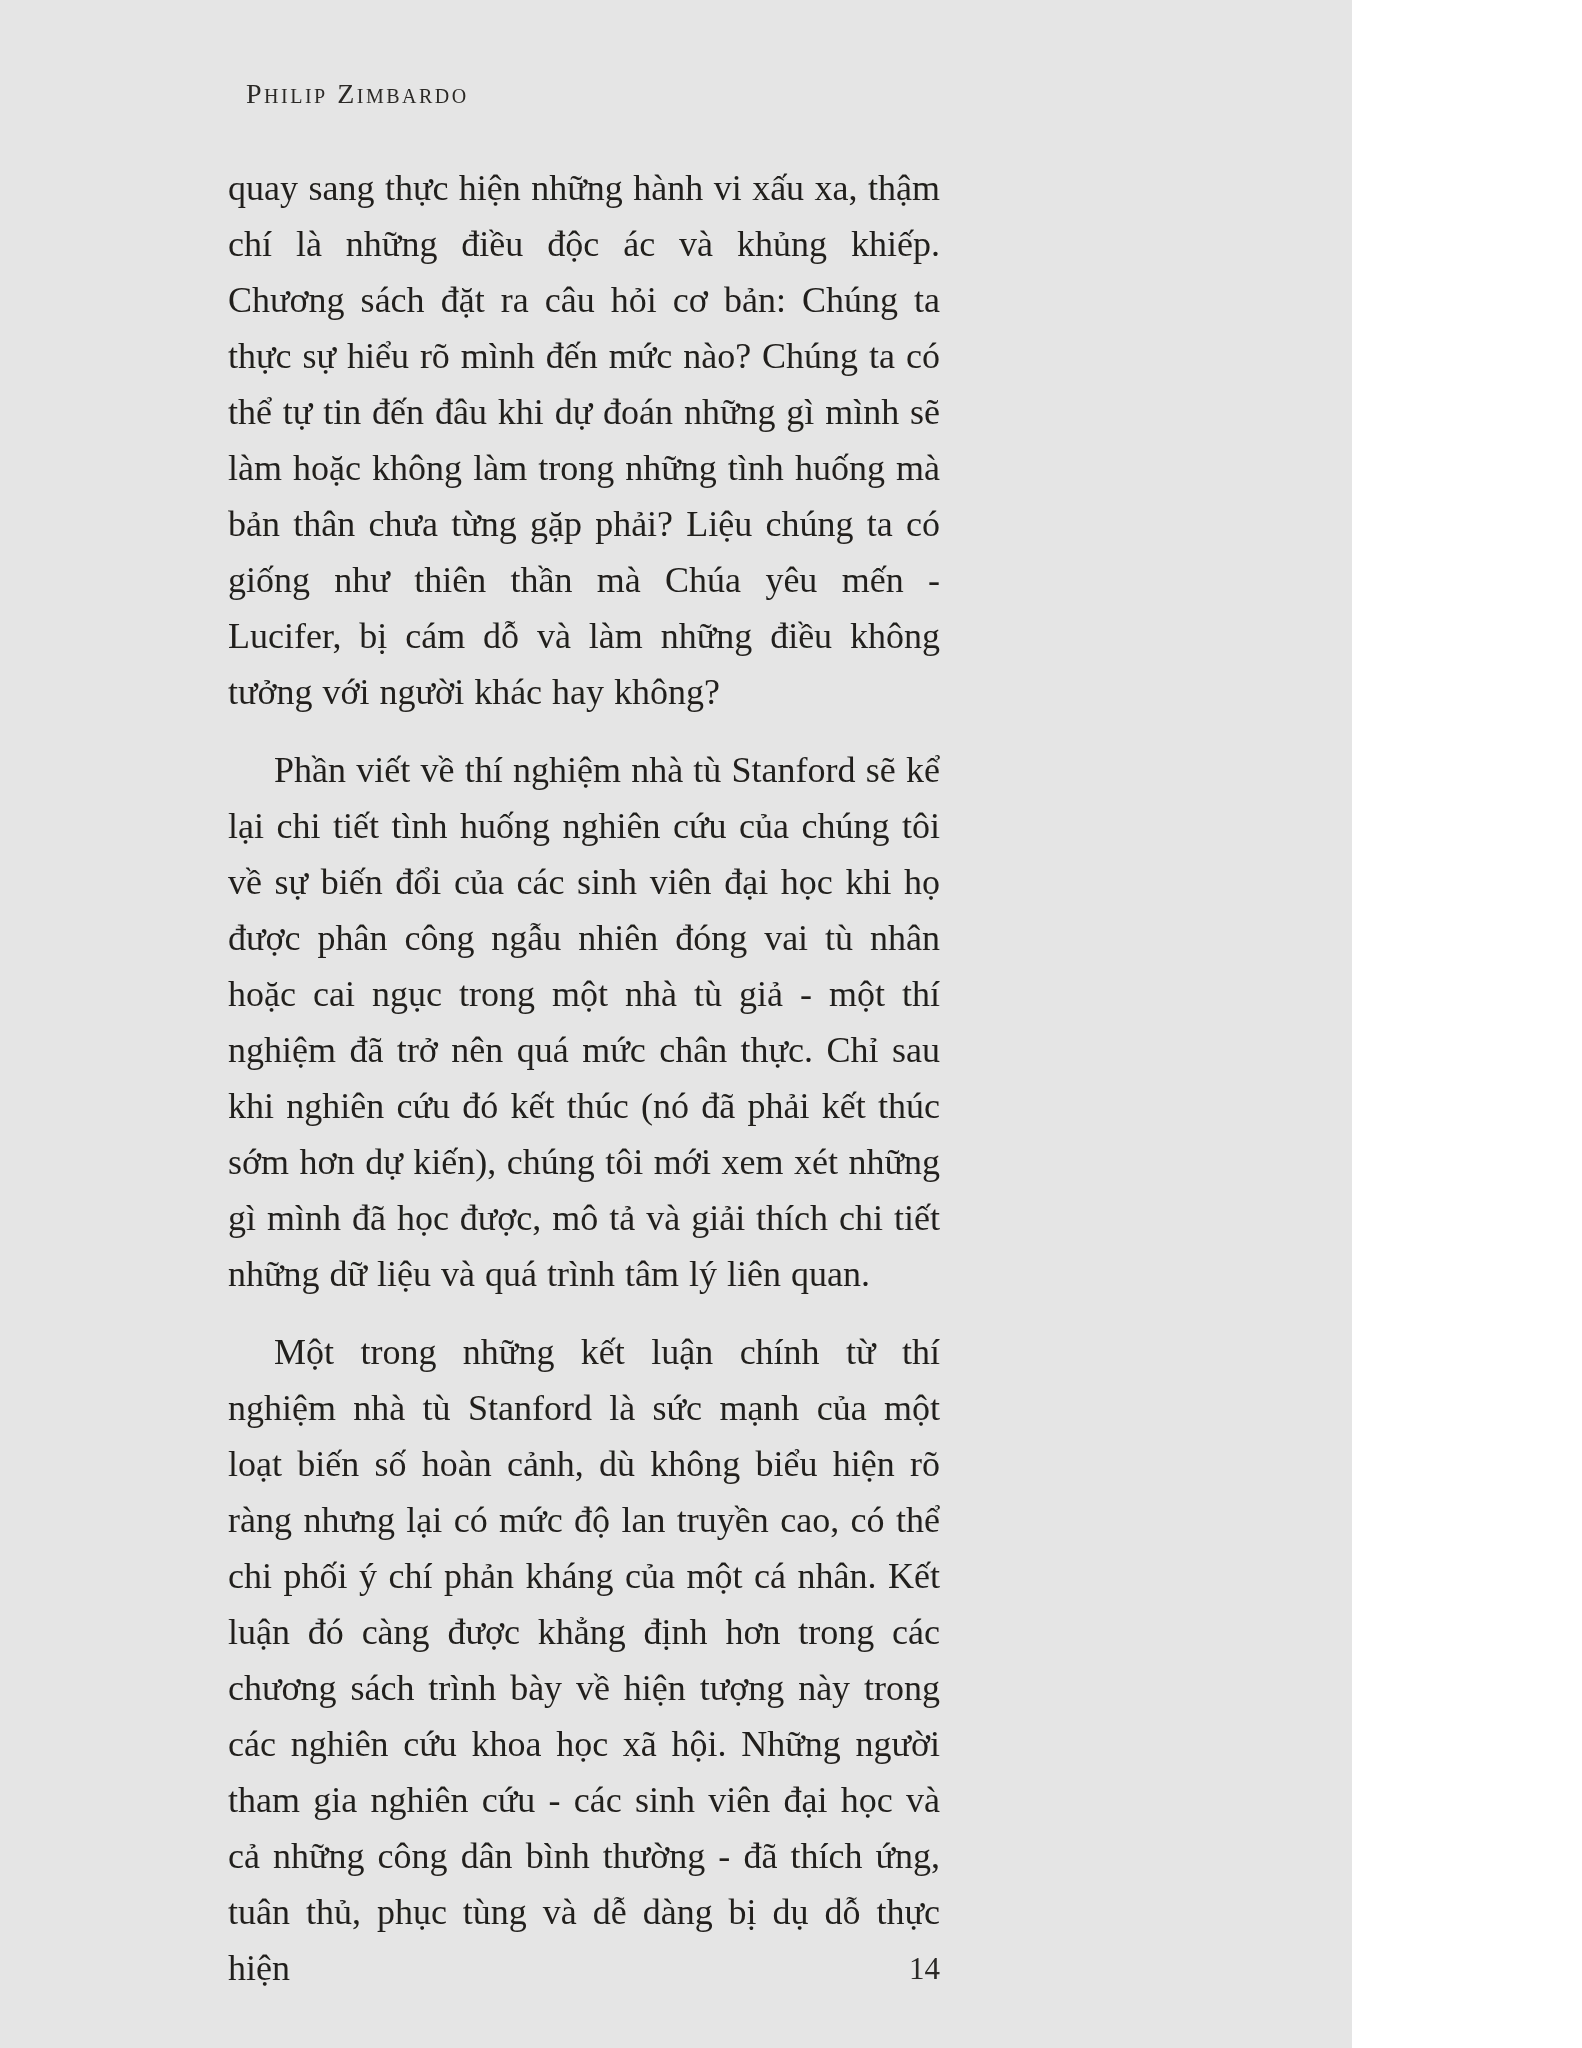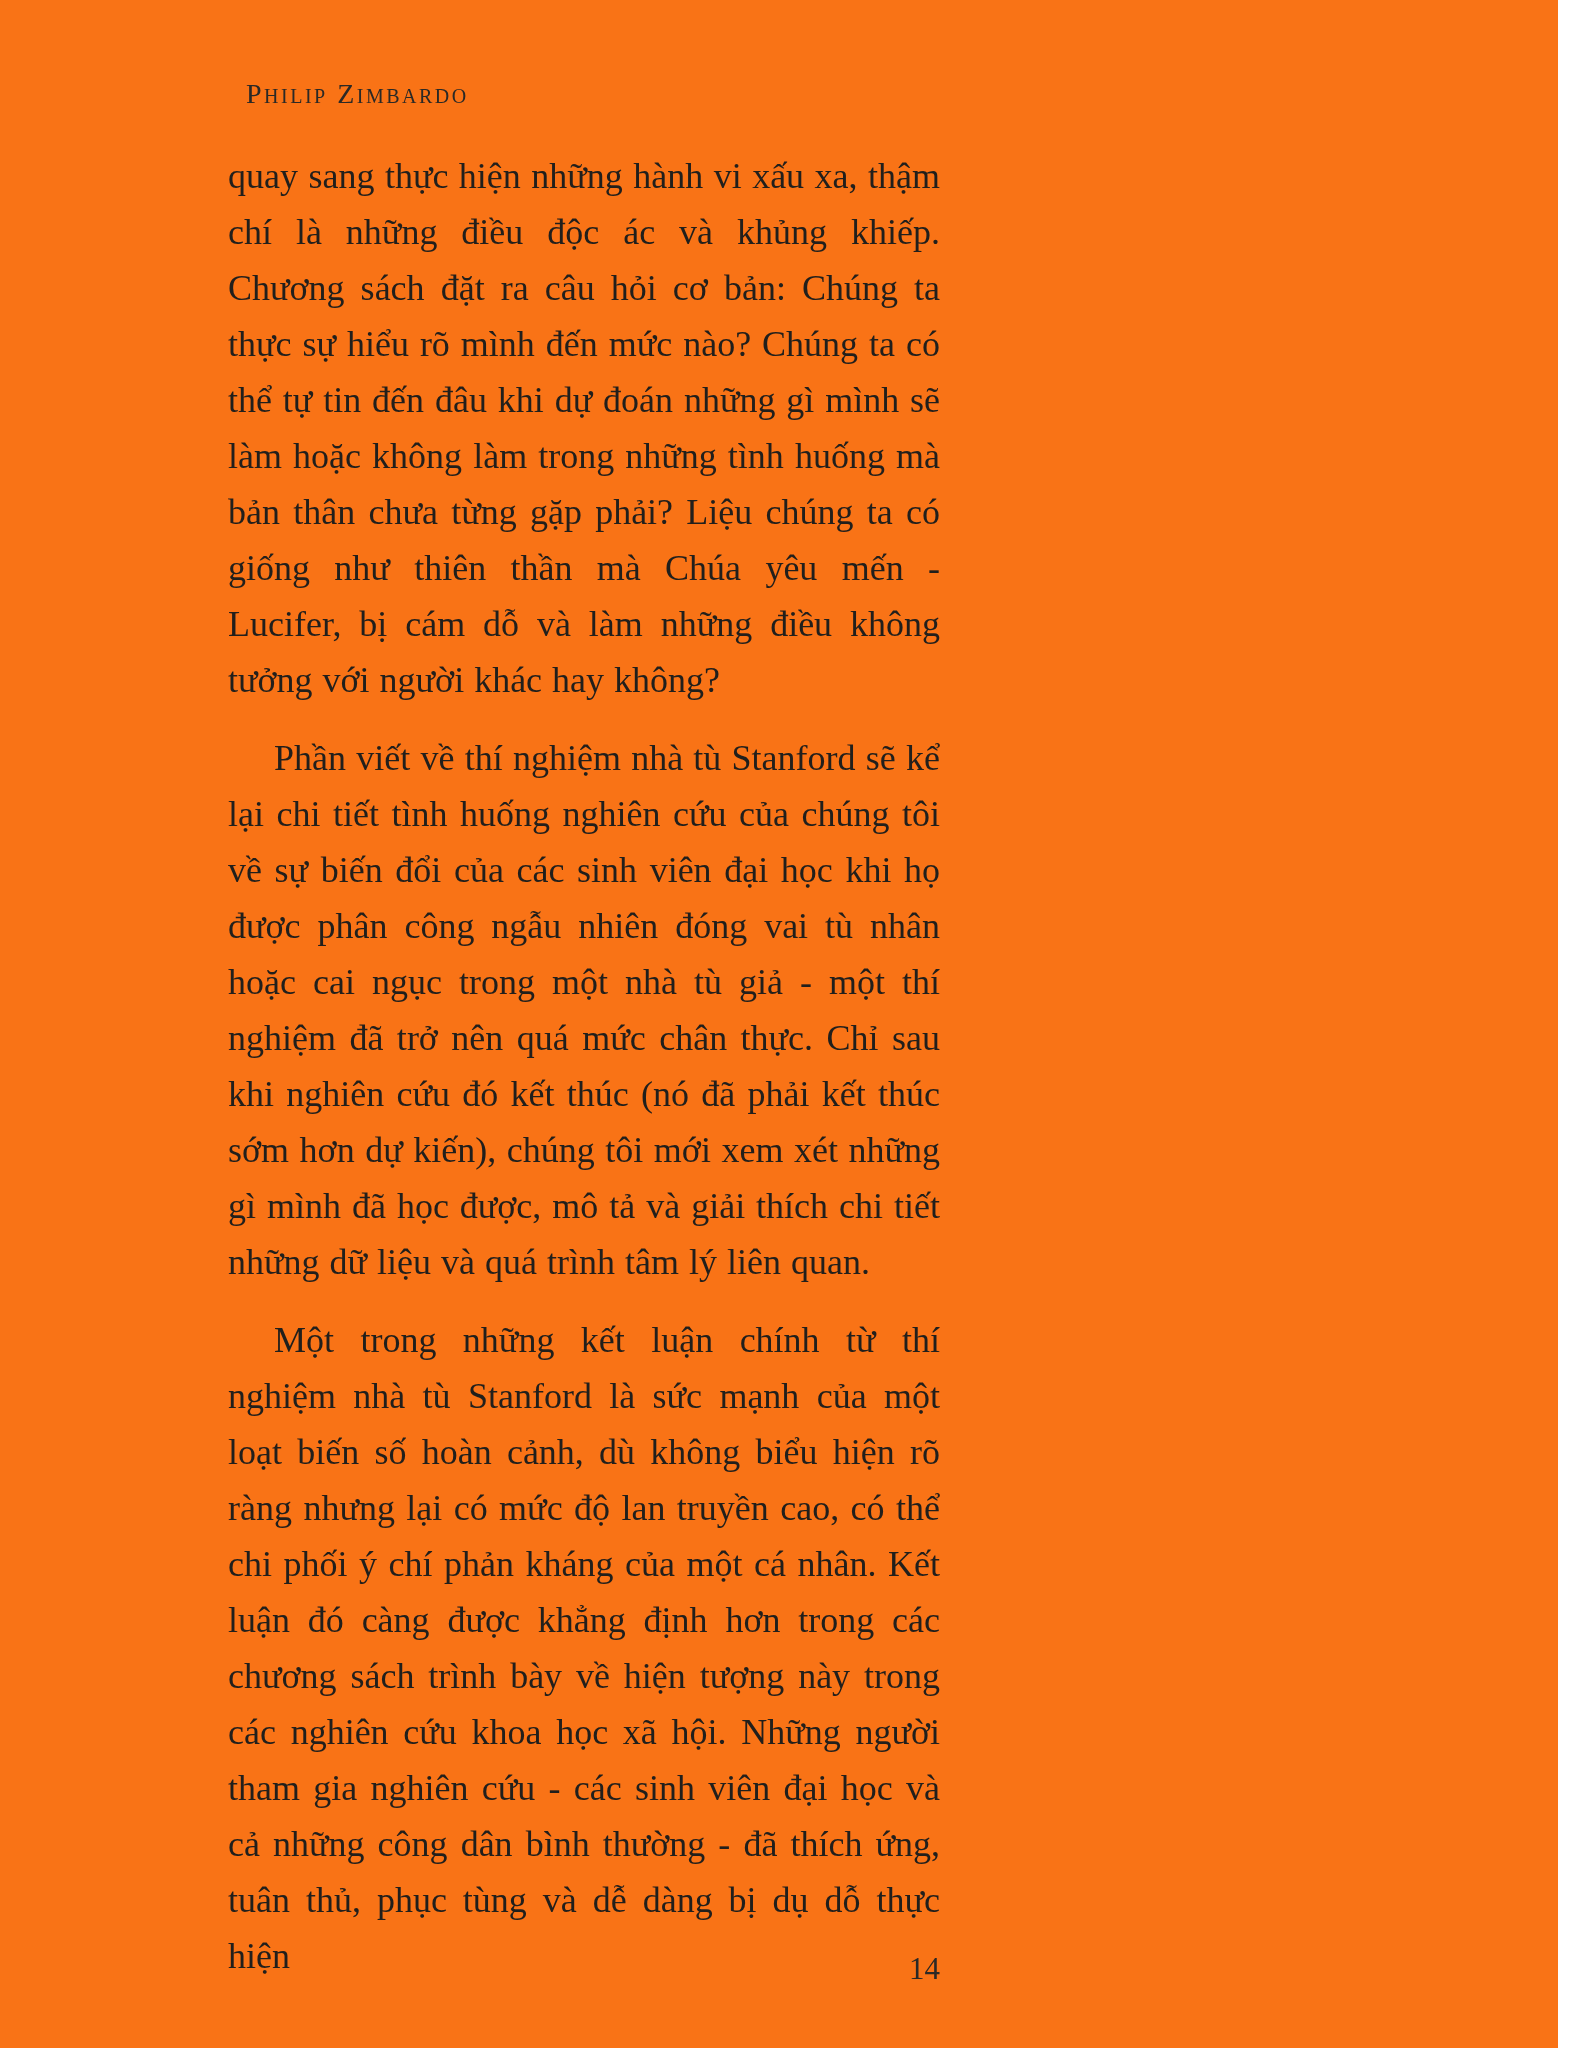--- a/index.html
+++ b/index.html
@@ -2,41 +2,41 @@
 <html><head>
 <meta charset="utf-8">
 <style>
   html, body {
     margin: 0;
     padding: 0;
     background: #ffffff;
   }
   .page {
     position: relative;
-    width: 1558px;
+    width: 1352px;
     height: 2048px;
-    background: #f97316;
+    background: #e5e5e5;
     color: #1e1c1a;
     font-family: "Liberation Serif", "DejaVu Serif", serif;
     overflow: hidden;
   }
   .running-header {
     position: absolute;
     left: 246px;
     top: 78px;
     font-size: 28px;
     font-variant: small-caps;
     font-variant-caps: small-caps;
     letter-spacing: 2.5px;
     color: #2b2926;
   }
   .text-block {
     position: absolute;
     left: 228px;
-    top: 148px;
+    top: 160px;
     width: 712px;
   }
   .para {
     margin: 0;
     font-size: 36px;
     line-height: 56px;
     text-align: justify;
     text-justify: inter-word;
     word-spacing: 1px;
     color: #211f1c;

